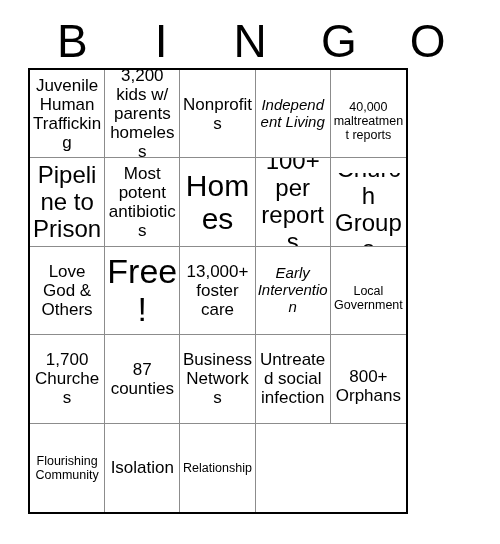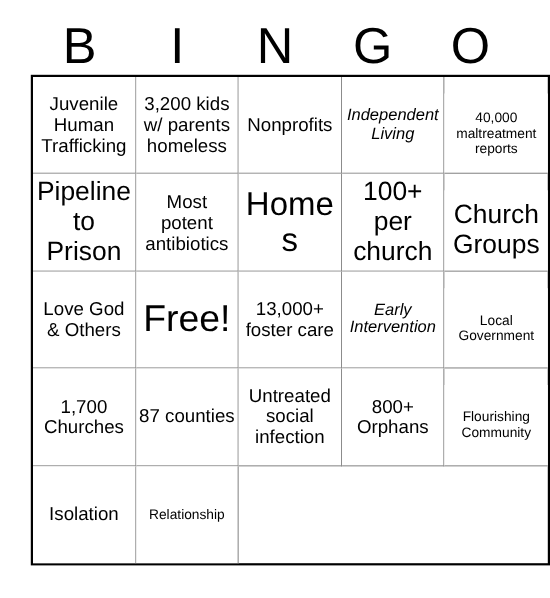--- a/index.html
+++ b/index.html
@@ -40,21 +40,21 @@
     font-weight: 400;
     line-height: 1;
     letter-spacing: 0;
   }
 
   
   .grid {
     position: absolute;
     left: 28px;
     top: 68px;
-    width: 472px;
+    width: 380px;
     height: 446px;
     box-sizing: border-box;
     border: 2px solid #000000;
     display: grid;
     grid-template-columns: repeat(5, 1fr);
     grid-template-rows: repeat(5, 1fr);
     background: #ffffff;
   }
   .cell {
     box-sizing: border-box;
@@ -98,29 +98,30 @@
 
   <div class="grid" id="bingo-grid">
       <div class="cell fs-md">Juvenile Human Trafficking</div>
       <div class="cell fs-md">3,200 kids w/ parents homeless</div>
       <div class="cell fs-md">Nonprofits</div>
       <div class="cell fs-sm">Independent Living</div>
       <div class="cell fs-xs">40,000 maltreatment reports</div>
       <div class="cell fs-xl">Pipeline to Prison</div>
       <div class="cell fs-md">Most potent antibiotics</div>
       <div class="cell fs-xxl">Homes</div>
-      <div class="cell fs-xl">100+ per church</div>
+      <div class="cell fs-xl">100+ per reports</div>
       <div class="cell fs-xl">Church Groups</div>
       <div class="cell fs-lg">Love God &amp; Others</div>
       <div class="cell fs-free">Free!</div>
       <div class="cell fs-lg">13,000+ foster care</div>
       <div class="cell fs-sm">Early Intervention</div>
       <div class="cell fs-xs">Local Government</div>
       <div class="cell fs-md">1,700 Churches</div>
       <div class="cell fs-lg">87 counties</div>
+      <div class="cell fs-md">Business Networks</div>
       <div class="cell fs-md">Untreated social infection</div>
       <div class="cell fs-lg">800+ Orphans</div>
       <div class="cell fs-xs">Flourishing Community</div>
       <div class="cell fs-lg">Isolation</div>
       <div class="cell fs-xs">Relationship</div>
     </div>
 
 </div>
 
 </body></html>

